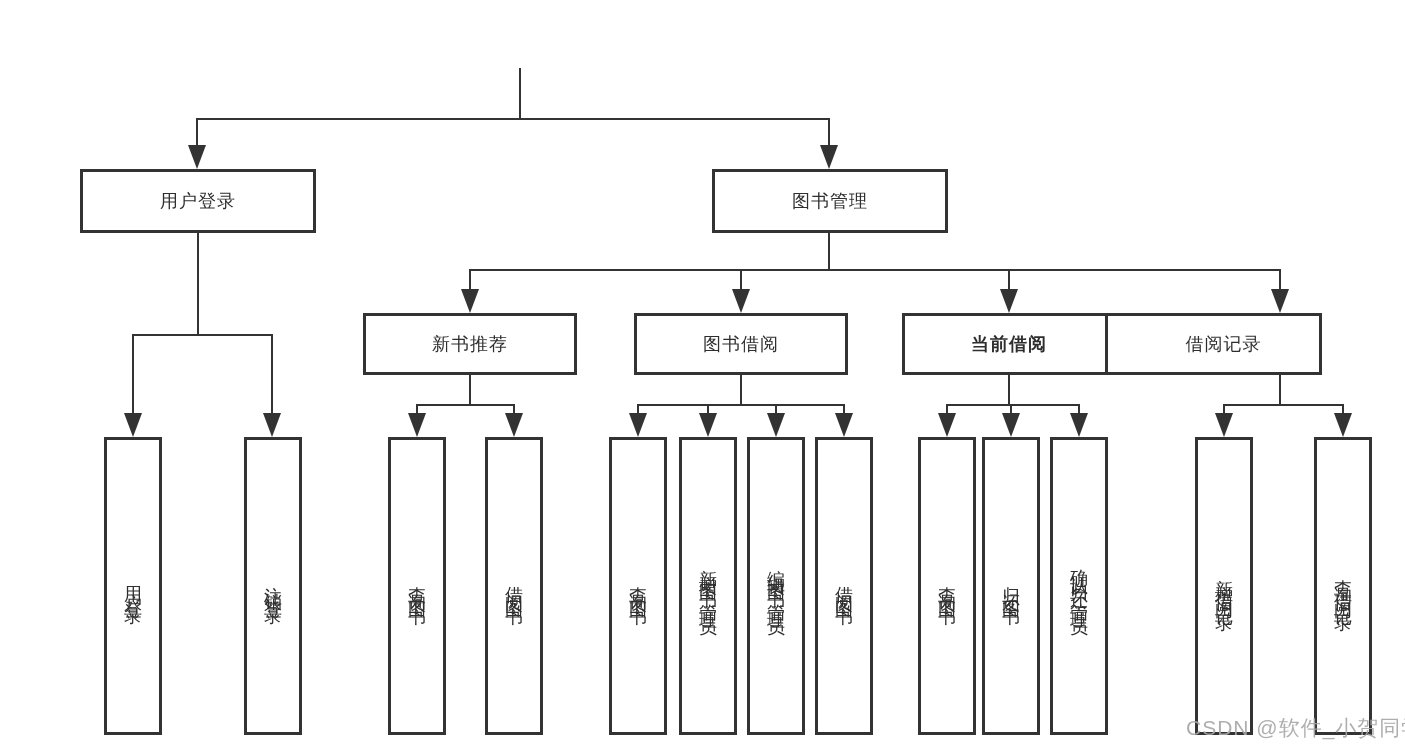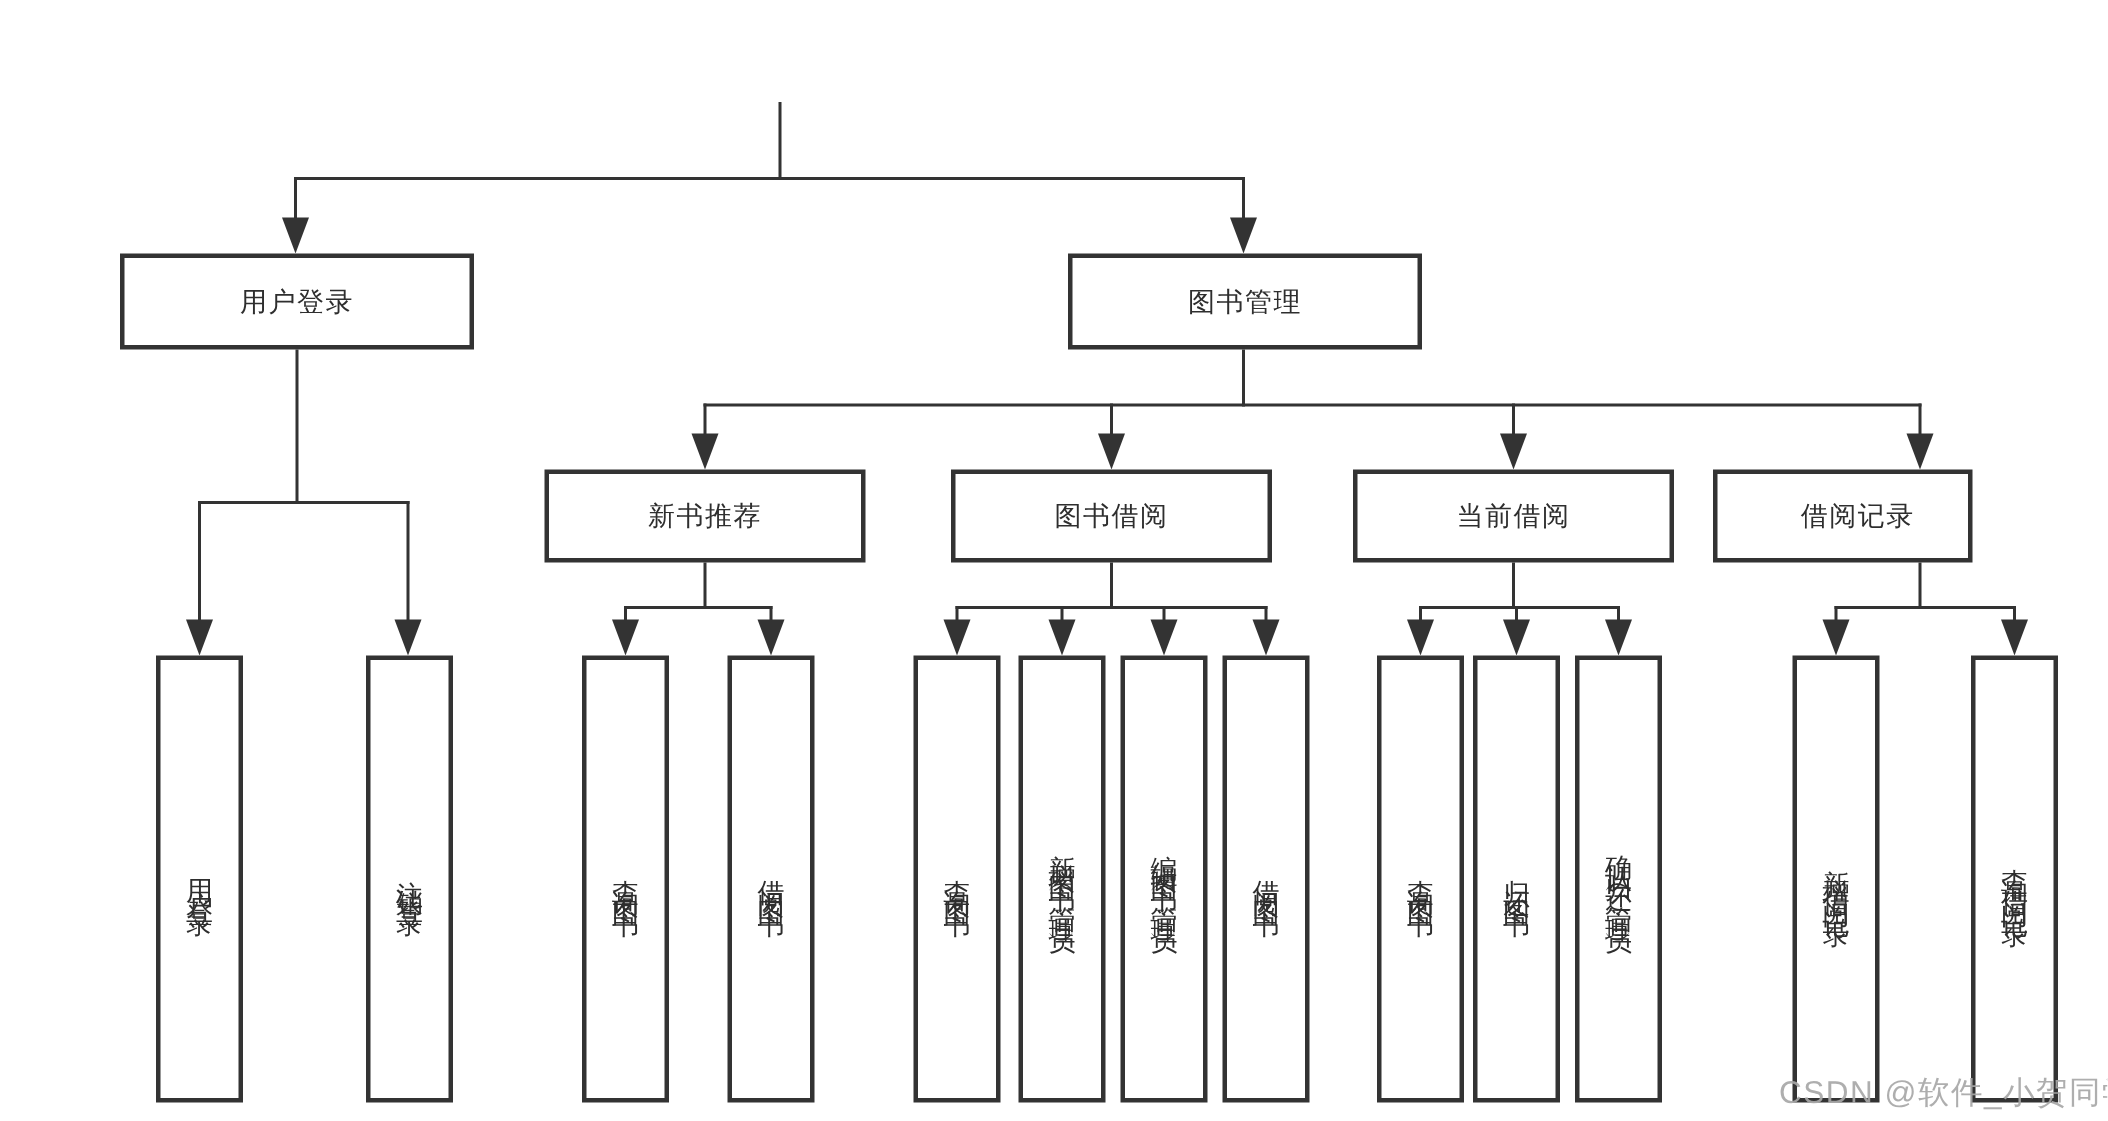--- a/index.html
+++ b/index.html
@@ -66,24 +66,24 @@
   <div class="arrow" style="left:1000px;top:289px;"></div>
   <div class="line line-v" style="left:1279px;top:269px;height:22px;"></div>
   <div class="arrow" style="left:1271px;top:289px;"></div>
 
   <div class="box" style="left:363px;top:313px;width:214px;height:62px;text-align:right;">
     <span>新书推荐</span>
   </div>
   <div class="box" style="left:634px;top:313px;width:214px;height:62px;">
     <span>图书借阅</span>
   </div>
-  <div class="box" style="left:902px;top:313px;width:214px;height:62px;">
+  <div class="box" style="left:902px;top:313px;width:214px;height:62px;font-weight:bold;">
     <span>当前借阅</span>
   </div>
-  <div class="box" style="left:1142px;top:313px;width:173px;height:62px;padding-left:20px;">
+  <div class="box" style="left:1105px;top:313px;width:217px;height:62px;padding-left:20px;">
     <span>借阅记录</span>
   </div>
 
   <div class="line line-v" style="left:469px;top:375px;height:31px;"></div>
   <div class="line line-h" style="left:416px;top:404px;width:99px;"></div>
   <div class="line line-v" style="left:416px;top:404px;height:12px;"></div>
   <div class="arrow" style="left:408px;top:413px;"></div>
   <div class="line line-v" style="left:513px;top:404px;height:12px;"></div>
   <div class="arrow" style="left:505px;top:413px;"></div>
 

